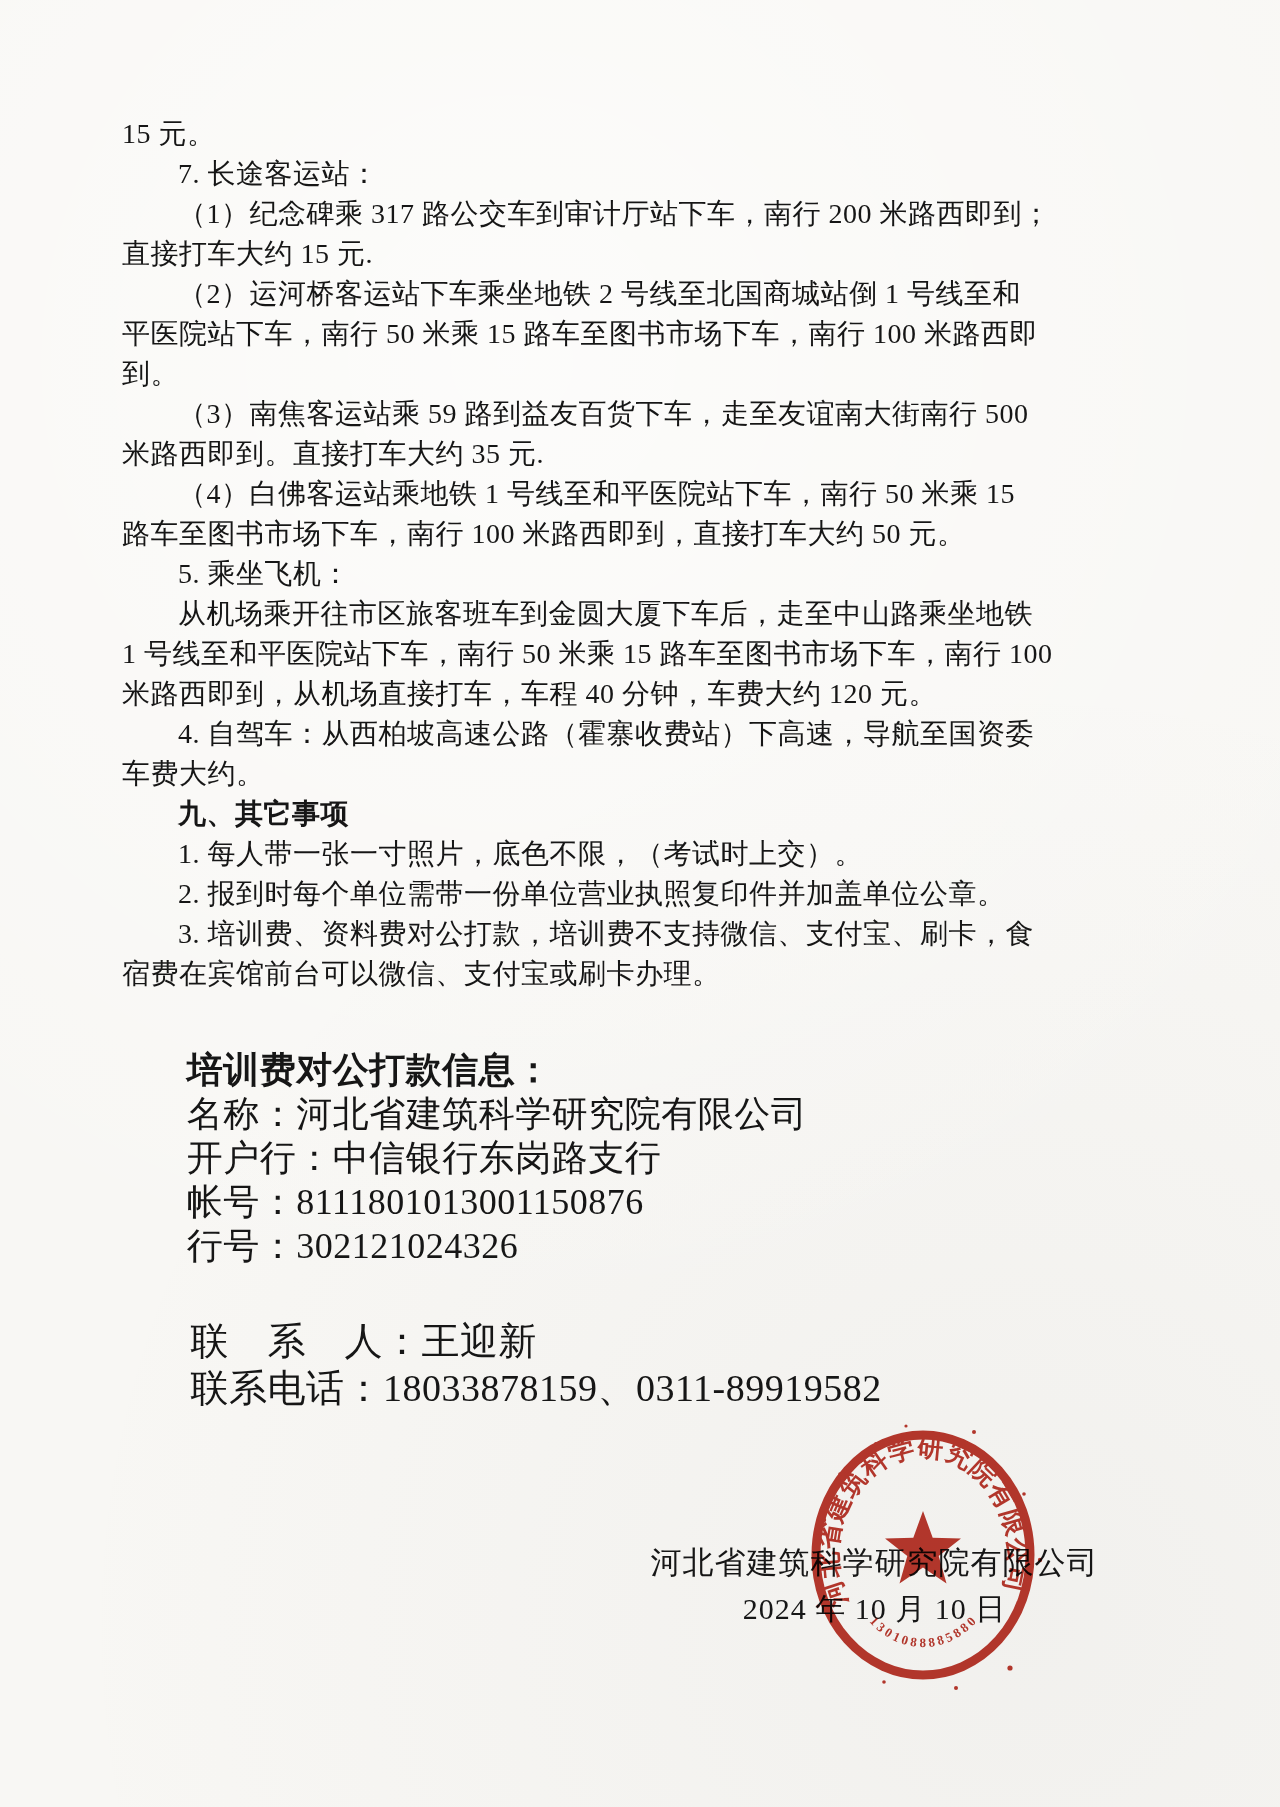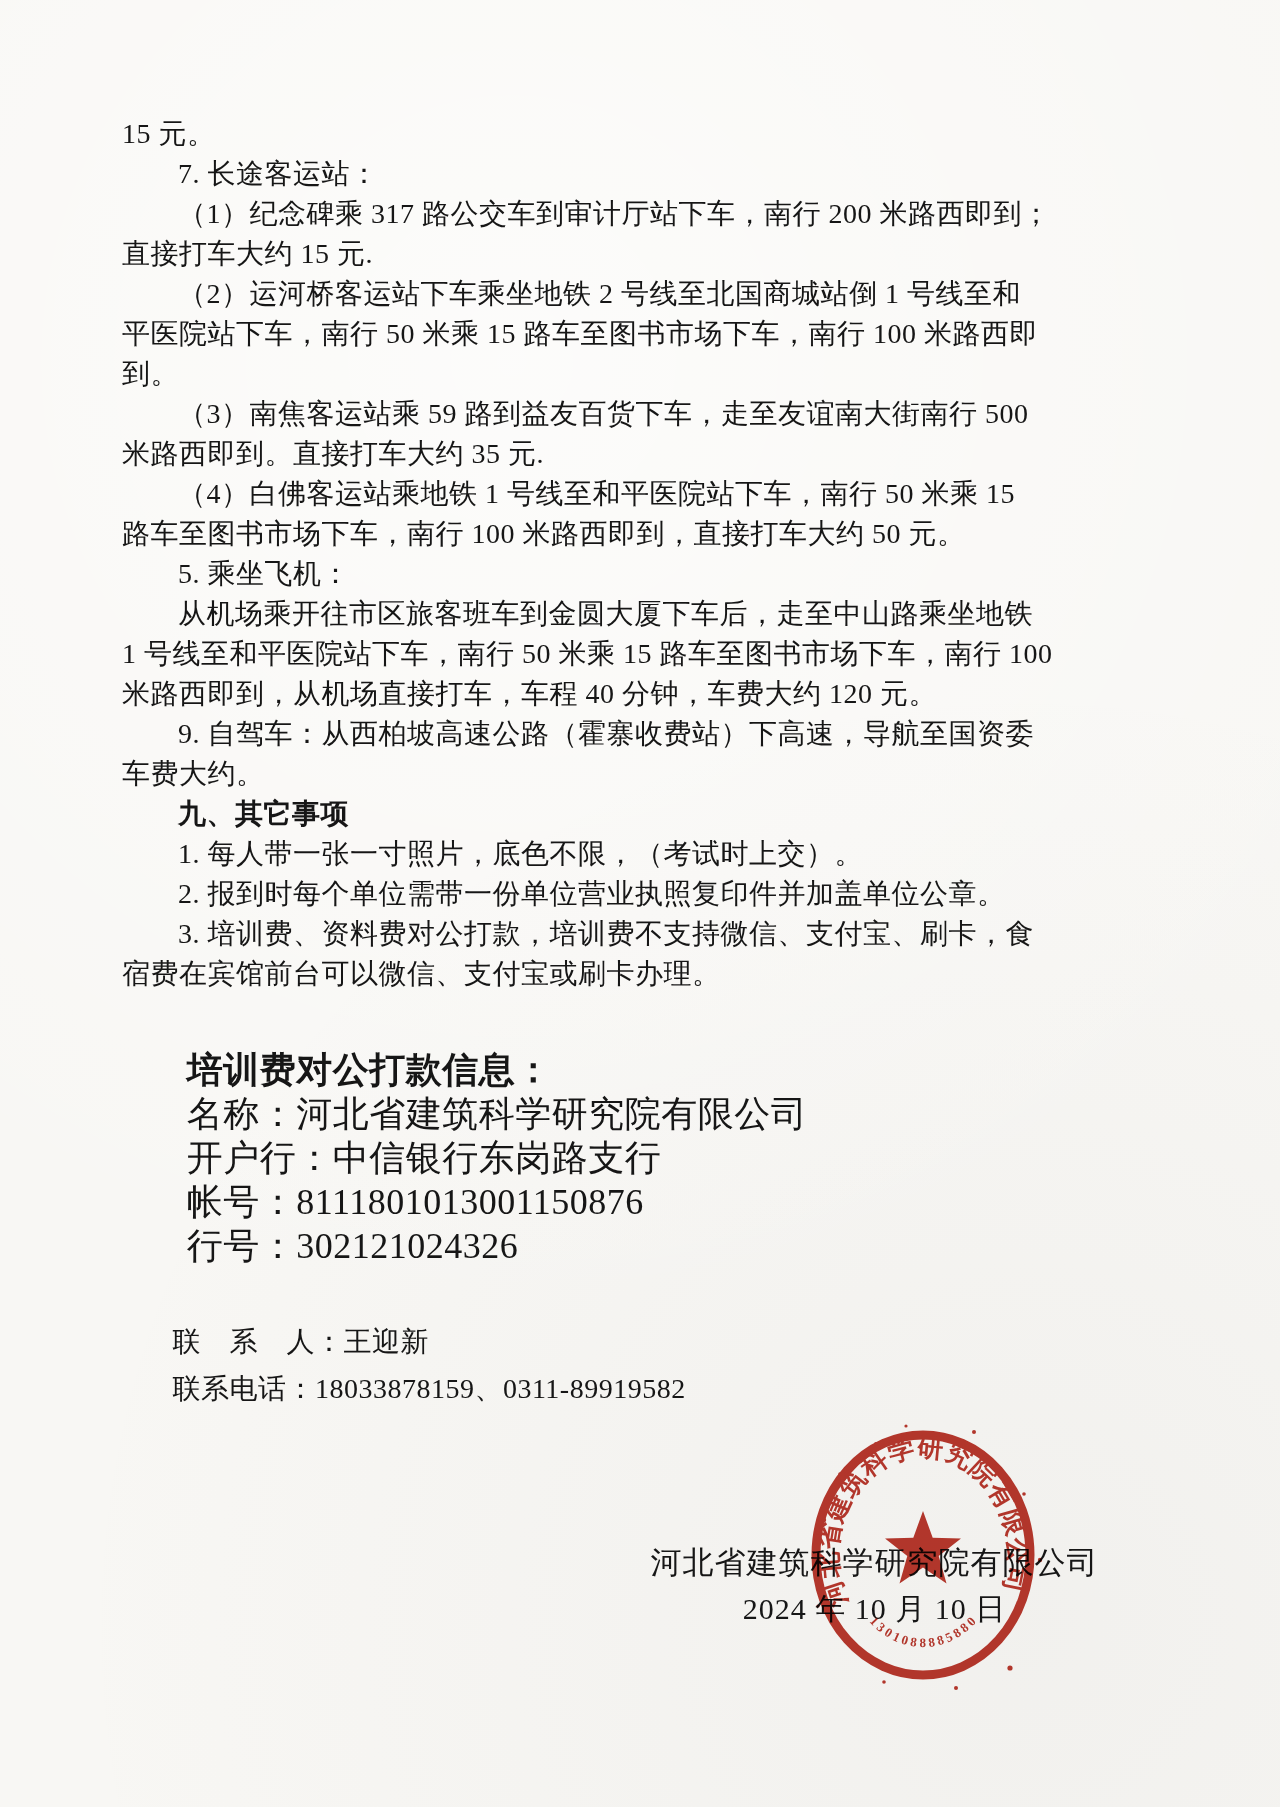--- a/index.html
+++ b/index.html
@@ -23,21 +23,21 @@
   .line{white-space:nowrap;}
   .ind{text-indent:2em;}
   .b{font-weight:bold;}
   .pay-block{
     position:absolute;left:122px;top:1048px;width:900px;
     font-size:36px;line-height:44px;letter-spacing:.5px;
   }
   .pay-block .line,.contact-block .line{text-indent:1.8em;}
   .contact-block{
     position:absolute;left:122px;top:1318px;width:900px;
-    font-size:28px;line-height:47px;letter-spacing:.5px;
+    font-size:38px;line-height:47px;letter-spacing:.5px;
   }
   .signature{
     position:absolute;left:602px;top:1540px;width:545px;
     text-align:center;font-size:31px;line-height:46px;letter-spacing:1px;
   }
   .signature .sig-date{font-size:30px;}
   .seal{
     position:absolute;left:788px;top:1410px;width:270px;height:300px;
     mix-blend-mode:multiply;opacity:.92;
   }
@@ -56,21 +56,21 @@
     <div class="line">平医院站下车，南行 50 米乘 15 路车至图书市场下车，南行 100 米路西即</div>
     <div class="line">到。</div>
     <div class="line ind">（3）南焦客运站乘 59 路到益友百货下车，走至友谊南大街南行 500</div>
     <div class="line">米路西即到。直接打车大约 35 元.</div>
     <div class="line ind">（4）白佛客运站乘地铁 1 号线至和平医院站下车，南行 50 米乘 15</div>
     <div class="line">路车至图书市场下车，南行 100 米路西即到，直接打车大约 50 元。</div>
     <div class="line ind">5. 乘坐飞机：</div>
     <div class="line ind">从机场乘开往市区旅客班车到金圆大厦下车后，走至中山路乘坐地铁</div>
     <div class="line">1 号线至和平医院站下车，南行 50 米乘 15 路车至图书市场下车，南行 100</div>
     <div class="line">米路西即到，从机场直接打车，车程 40 分钟，车费大约 120 元。</div>
-    <div class="line ind">9. 自驾车：从西柏坡高速公路（霍寨收费站）下高速，导航至国资委</div>
+    <div class="line ind">4. 自驾车：从西柏坡高速公路（霍寨收费站）下高速，导航至国资委</div>
     <div class="line">车费大约。</div>
     <div class="line ind b">九、其它事项</div>
     <div class="line ind">1. 每人带一张一寸照片，底色不限，（考试时上交）。</div>
     <div class="line ind">2. 报到时每个单位需带一份单位营业执照复印件并加盖单位公章。</div>
     <div class="line ind">3. 培训费、资料费对公打款，培训费不支持微信、支付宝、刷卡，食</div>
     <div class="line">宿费在宾馆前台可以微信、支付宝或刷卡办理。</div>
   </div>
 
   <div class="pay-block">
     <div class="line b">培训费对公打款信息：</div>

